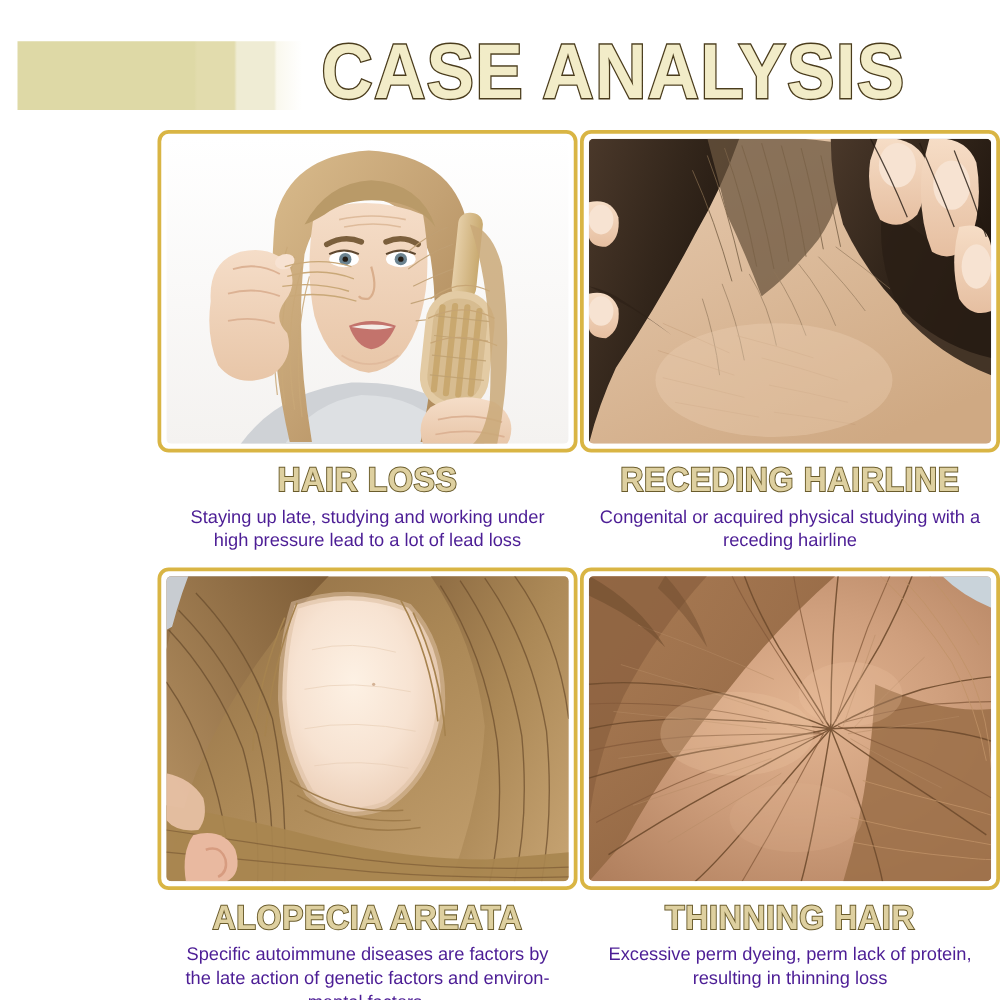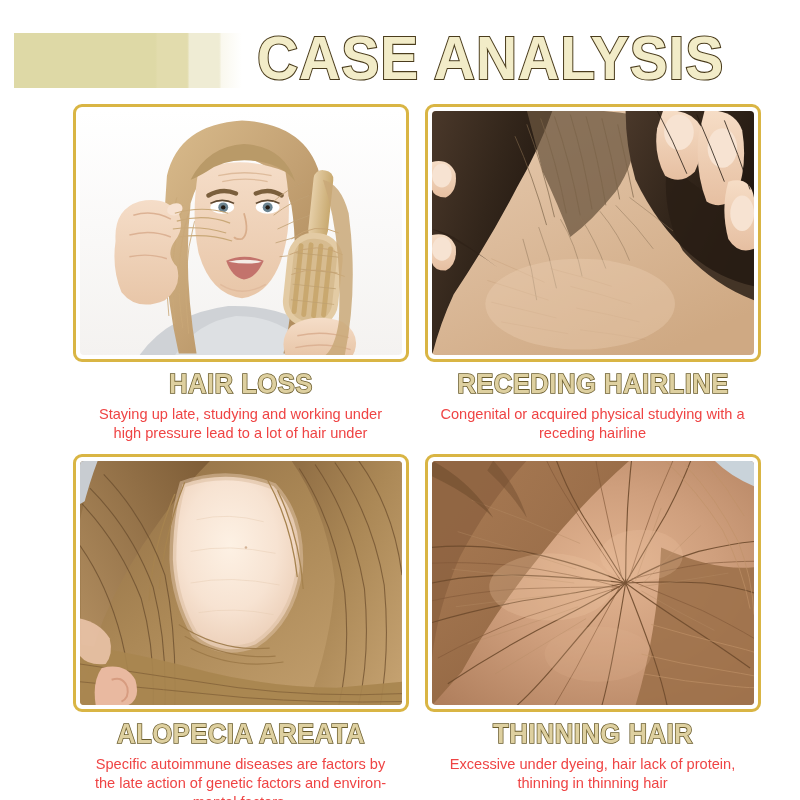--- a/index.html
+++ b/index.html
@@ -59,22 +59,22 @@
 
   
   .grid {
     position: absolute;
     left: 0;
     top: 104px;
     width: 800px;
   }
   .card-row {
     display: flex;
-    justify-content: center;
-    gap: 16px;
+    justify-content: flex-end;
+    gap: 2px;
     padding-left: 33px;
   }
   .card {
     width: 336px;
     position: relative;
   }
 
   .photo-frame {
     width: 336px;
     height: 258px;
@@ -105,21 +105,21 @@
     -webkit-text-stroke: 1.6px #6a5c2c;
     paint-order: stroke fill;
     margin-top: 9px;
     line-height: 1;
     white-space: nowrap;
   }
   .card-caption {
     text-align: center;
     font-size: 14.6px;
     line-height: 1.28;
-    color: #ef4444;
+    color: #4c1d95;
     margin-top: 7px;
     padding: 0 4px;
   }
   .card-caption span { display: block; }
 
   .row-2 { margin-top: 12px; }
 </style>
 </head>
 <body>
 
@@ -250,21 +250,21 @@
                 <path d="M218 240 Q246 234 274 242"></path>
             </g>
 
             <path d="M246 70 Q266 130 262 214 Q258 240 248 248 L268 248 Q282 180 272 104 Q264 74 246 70 Z" fill="#c9a878" opacity="0.85"></path>
           </svg>
         </div>
       </div>
       <div class="card-heading">HAIR LOSS</div>
       <div class="card-caption">
         <span>Staying up late, studying and working under</span>
-        <span>high pressure lead to a lot of hair under</span>
+        <span>high pressure lead to a lot of lead loss</span>
       </div>
     </div>
 
     <div class="card">
       <div class="photo-frame">
         <div class="photo">
           <svg viewBox="0 0 326 248" preserveAspectRatio="xMidYMid slice">
             <defs>
               <linearGradient id="g2scalp" x1="0.1" y1="0" x2="0.7" y2="1">
                 <stop offset="0" stop-color="#e6c9ad"></stop>
@@ -522,19 +522,19 @@
             <ellipse cx="212" cy="96" rx="42" ry="26" fill="#eec6a4" opacity="0.24"></ellipse>
             <ellipse cx="168" cy="196" rx="54" ry="28" fill="#e2b492" opacity="0.2"></ellipse>
 
             <path d="M0 0 Q40 22 62 58 Q40 36 12 22 L0 16 Z" fill="#6f4c2e" opacity="0.6"></path>
             <path d="M62 0 Q86 26 96 58 Q78 30 56 10 Z" fill="#6f4c2e" opacity="0.45"></path>
           </svg>
         </div>
       </div>
       <div class="card-heading">THINNING HAIR</div>
       <div class="card-caption">
-        <span>Excessive under dyeing, hair lack of protein,</span>
-        <span>thinning in thinning hair</span>
+        <span>Excessive perm dyeing, perm lack of protein,</span>
+        <span>resulting in thinning loss</span>
       </div>
     </div>
 
   </div>
 </div>
 
 </body></html>

